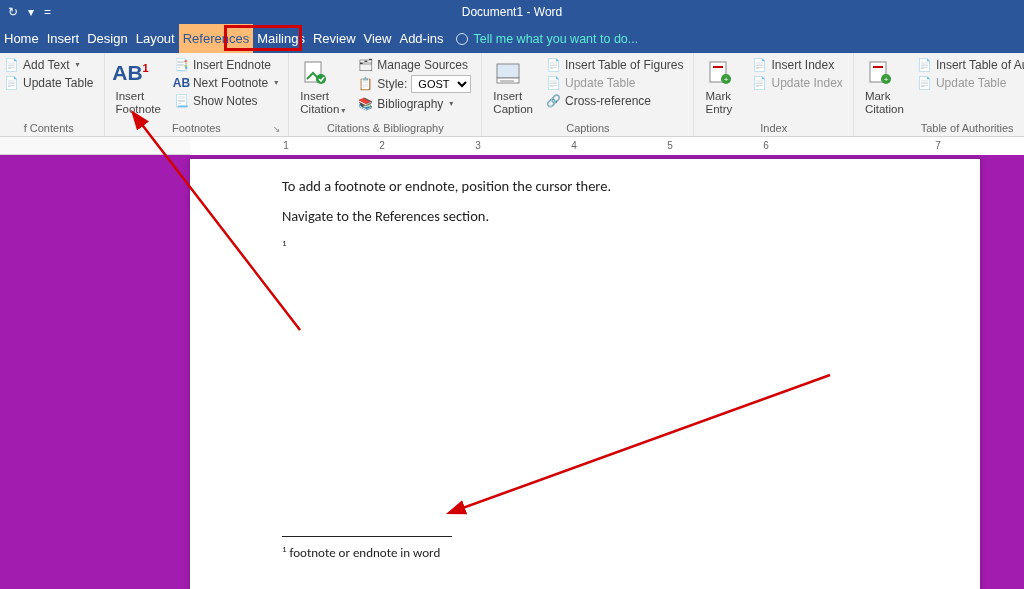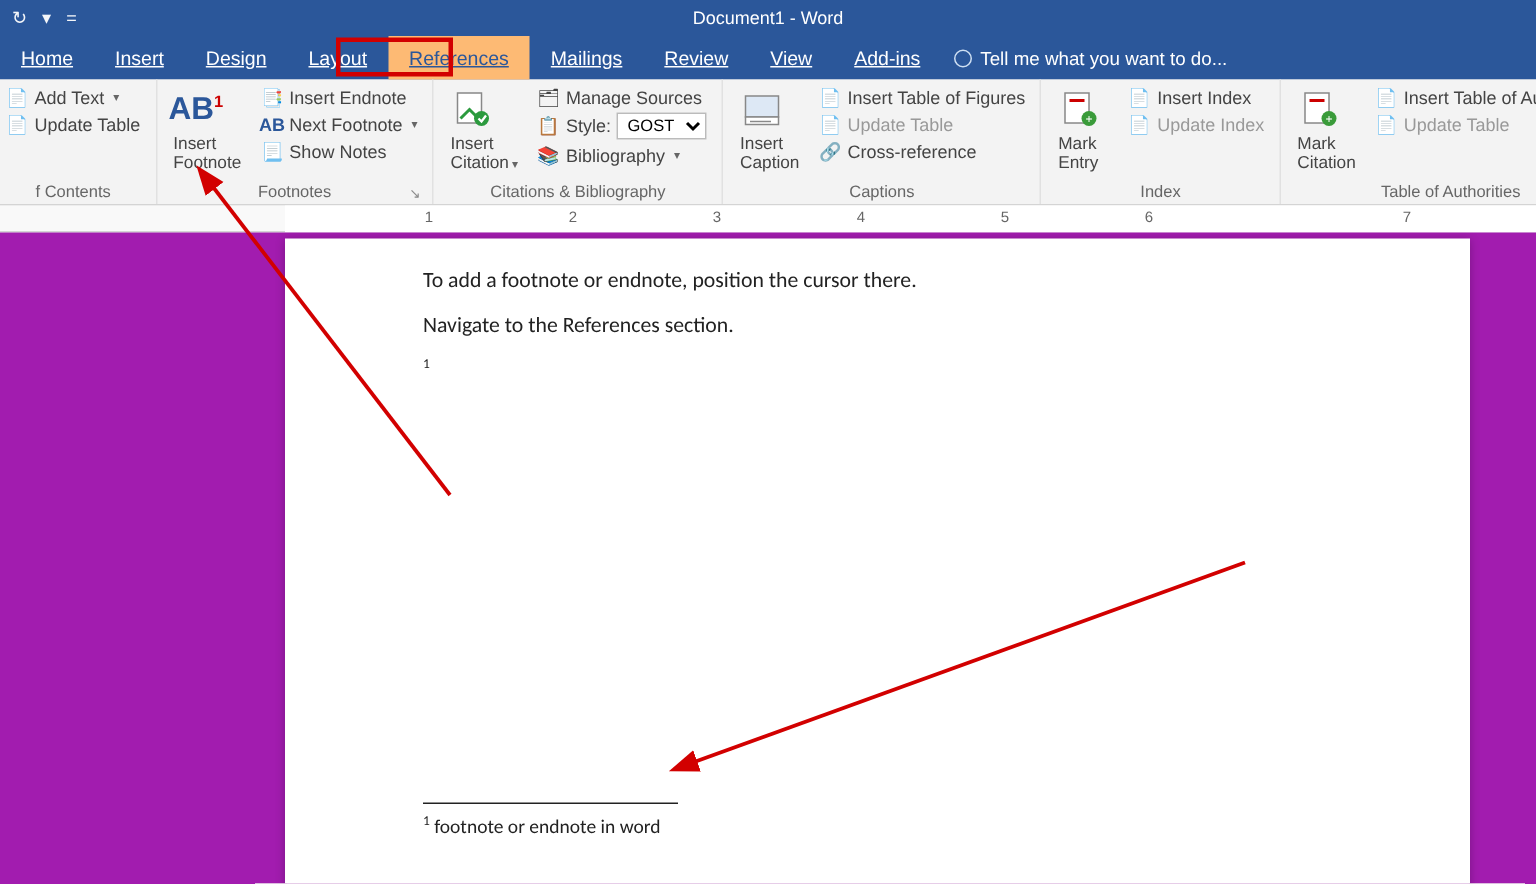--- a/index.html
+++ b/index.html
@@ -37,36 +37,35 @@
   }
   .tabbar {
     height: 29px;
     background: #2b579a;
     display: flex;
     align-items: stretch;
     color: #fff;
     padding-left: 0;
   }
   .tab {
-    padding: 0 14px;
+    padding: 0 4px;
     display: flex;
     align-items: center;
     font-size: 13px;
     cursor: pointer;
     color: #fff;
-    text-decoration: underline;
   }
   .tab.active {
     background: #fdba74;
     color: #2b579a;
   }
   .tell-me {
     display: flex;
     align-items: center;
-    color: #ffffff;
+    color: #5eead4;
     font-size: 12.5px;
     margin-left: 8px;
     gap: 6px;
   }
   .bulb {
     width: 12px; height: 12px;
     border-radius: 50%;
     border: 1px solid #cfe0f3;
     display:inline-block;
     position:relative;

